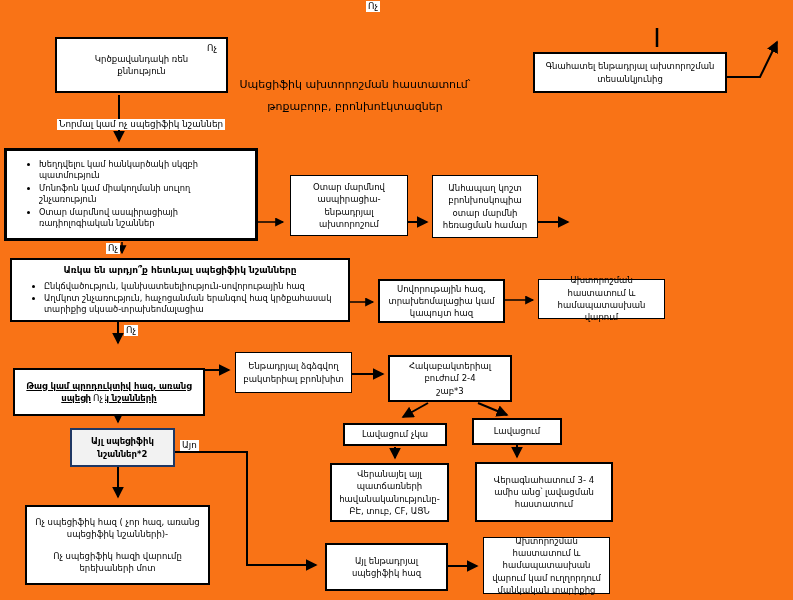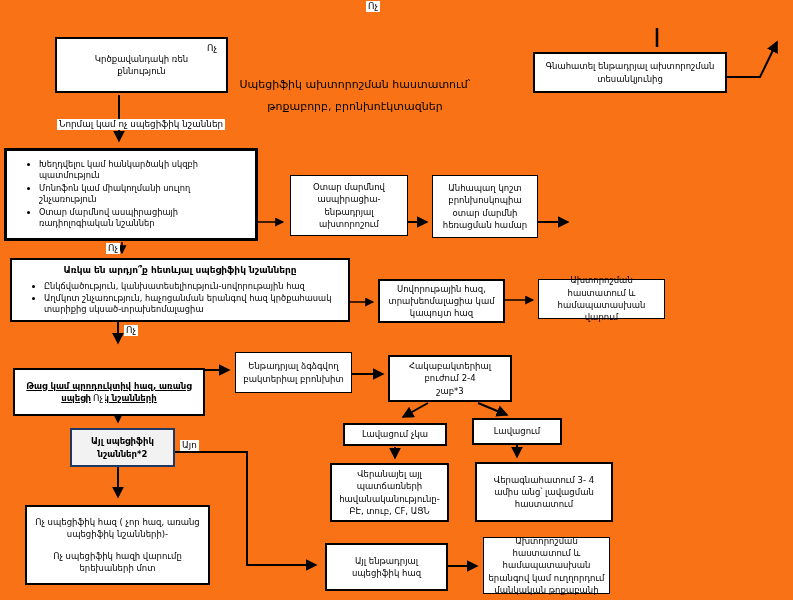--- a/index.html
+++ b/index.html
@@ -152,16 +152,16 @@
     <div>Ոչ սպեցիֆիկ հազ ( չոր հազ, առանց սպեցիֆիկ նշանների)-</div>
     <div class="gap"></div>
     <div>Ոչ սպեցիֆիկ հազի վարումը երեխաների մոտ</div>
   </div>
 
   <div class="node" style="left:325px;top:543px;width:123px;height:48px;border-width:2px;">
     <div>Այլ ենթադրյալ սպեցիֆիկ հազ</div>
   </div>
 
   <div class="node" style="left:483px;top:537px;width:127px;height:57px;">
-    <div>Ախտորոշման հաստատում և համապատասխան երանգով կամ ուղղորդում մանկական թոքաբանի</div>
+    <div>Ախտորոշման հաստատում և համապատասխան վարում կամ ուղղորդում մանկական տարիքից</div>
   </div>
 
 </div>
 
 </body></html>

